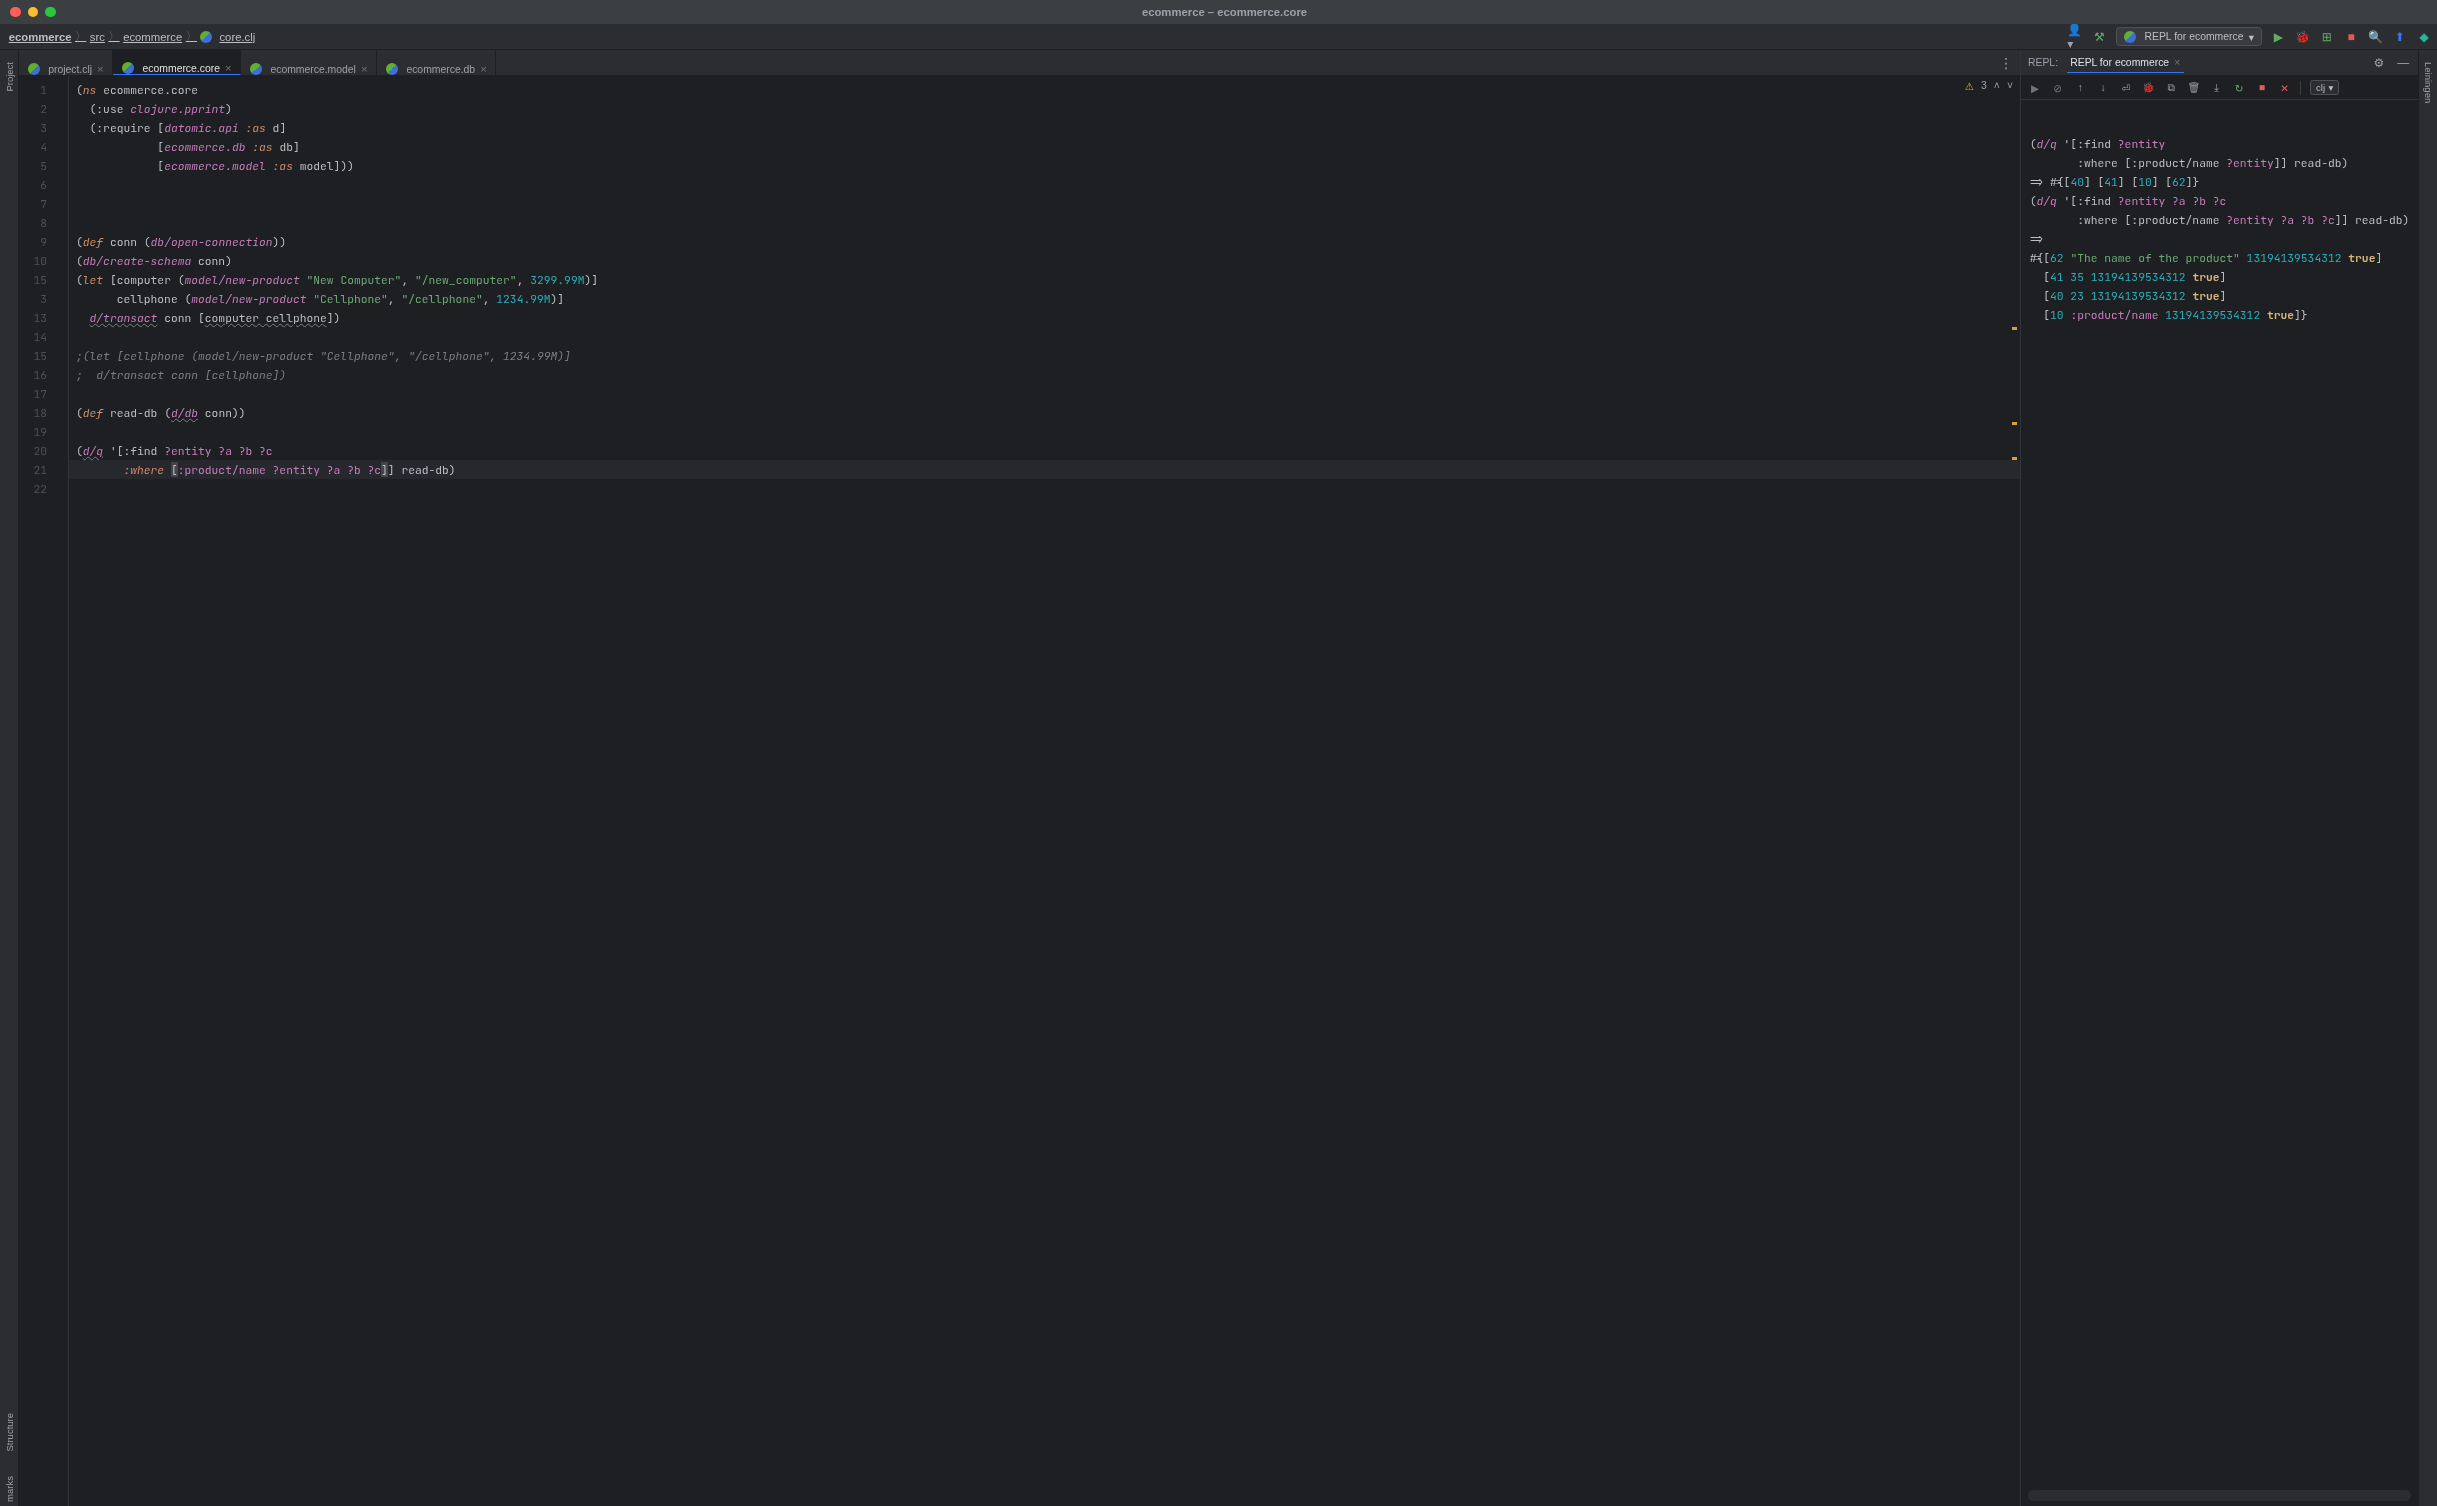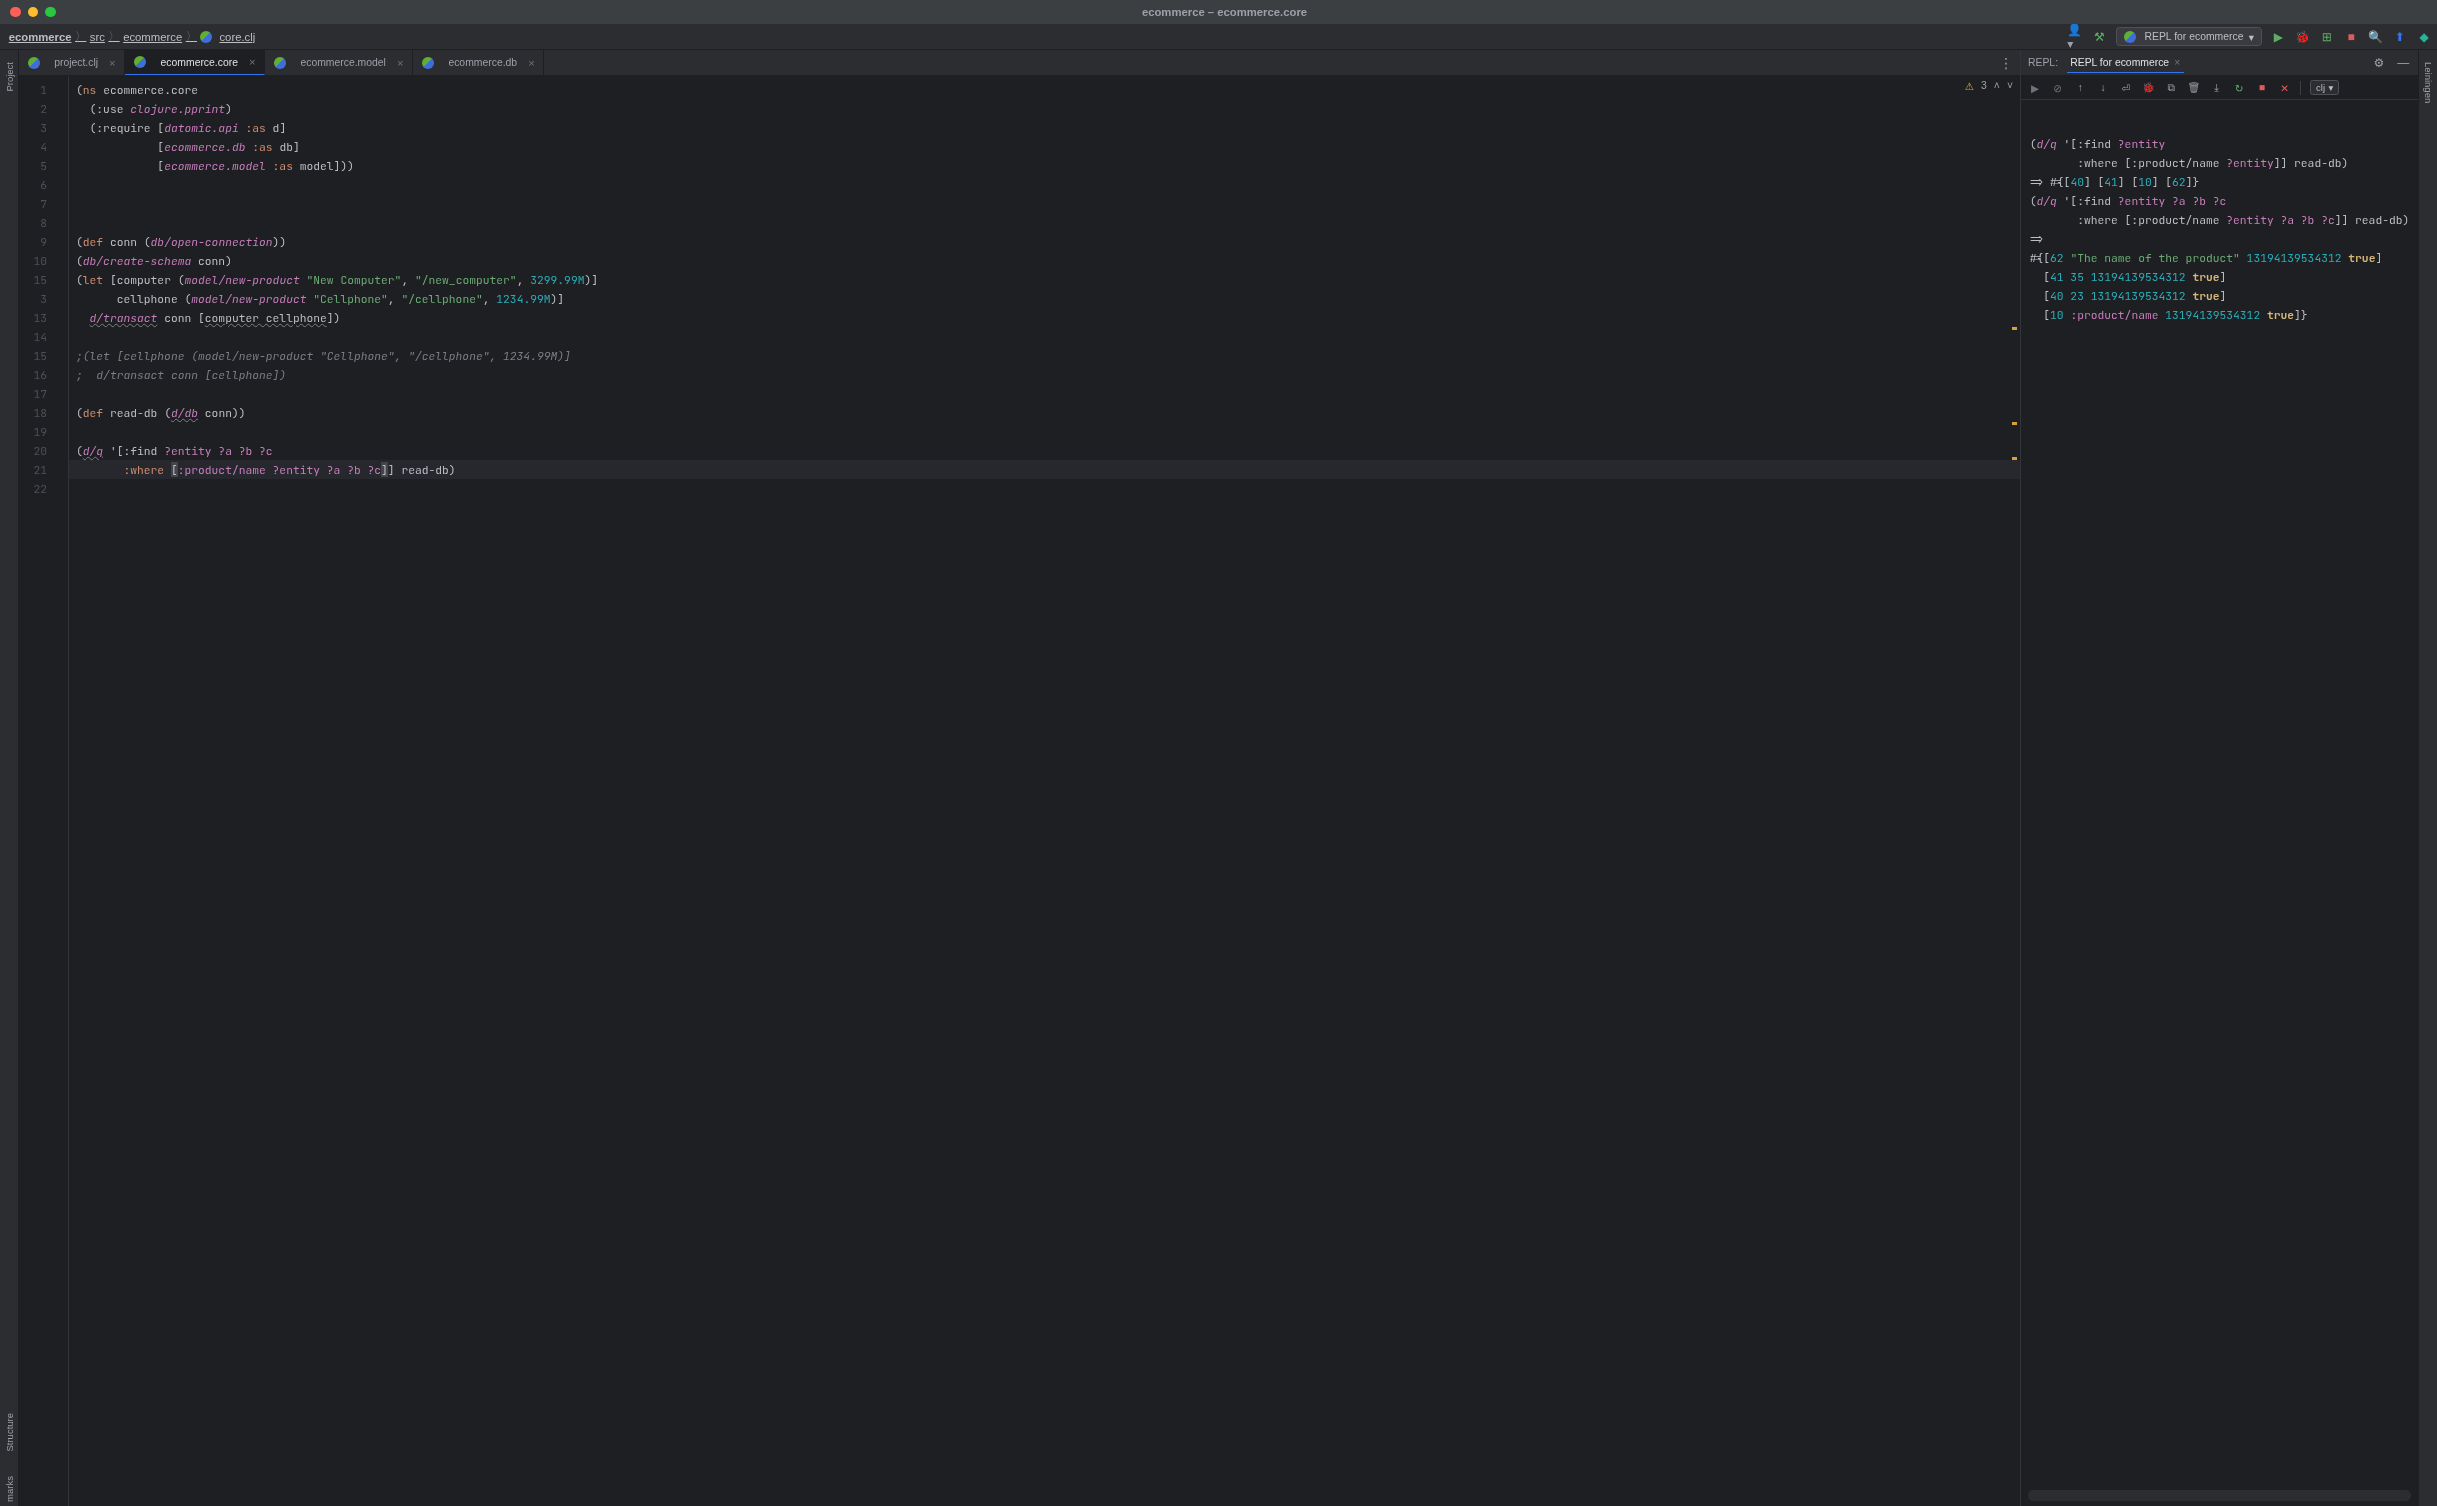--- a/index.html
+++ b/index.html
@@ -17,21 +17,21 @@
   .nav-right { display:flex; align-items:center; gap:8.7px;}
   .nav-icon { width:15.6px; height:15.6px; display:flex; align-items:center; justify-content:center; color:#9da0a8; font-size:12px; cursor:pointer;}
   .repl-select { background:#393b40; border:0.9px solid #4e5157; border-radius:3.5px; padding:2.6px 7px; font-size:10.4px; color:#bcbec4; display:flex; align-items:center; gap:5.2px; cursor:pointer;}
   .main { flex:1; display:flex; min-height:0;}
   .left-rail, .right-rail { width:19px; background:#2b2d30; border-right:0.9px solid #1e1f22; display:flex; flex-direction:column; align-items:center; padding-top:8.7px; gap:17.3px; flex:none;}
   .right-rail{border-right:none;border-left:0.9px solid #1e1f22;}
   .rail-label { writing-mode:vertical-rl; transform:rotate(180deg); font-size:9.5px; color:#9da0a8; cursor:pointer; padding:3.5px 0;}
   .center { flex:1; display:flex; min-width:0;}
   .editor-pane { flex:1; display:flex; flex-direction:column; min-width:0; background:#1e1f22;}
   .tabs { height:26px; background:#2b2d30; display:flex; align-items:stretch; border-bottom:0.9px solid #1e1f22; position:relative; flex:none;}
-  .tab { display:flex; align-items:center; gap:11px; padding:0 8.7px; font-size:10.4px; color:#9da0a8; border-right:0.9px solid #1e1f22; cursor:pointer; white-space:nowrap;}
+  .tab { display:flex; align-items:flex-end; gap:5px; padding:0 8.7px; font-size:10.4px; color:#9da0a8; border-right:0.9px solid #1e1f22; cursor:pointer; white-space:nowrap;}
   .tab.active { background:#1e1f22; color:#dfe1e5; border-bottom:1.7px solid #3574f0;}
   .tab .close { color:#6f737a; font-size:11.3px;}
   .tabs .tab-more { margin-left:auto; display:flex; align-items:center; padding:0 7px; color:#9da0a8; cursor:pointer;}
   .editor-body { flex:1; display:flex; position:relative; min-height:0;}
   .gutter { width:50px; background:#1e1f22; border-right:0.9px solid #313438; padding-top:3.5px; flex:none; font-family: "JetBrains Mono", Menlo, monospace; font-size:11.3px;}
   .gutter .ln { height:19px; line-height:19px; color:#4b5059; text-align:right; padding-right:21px; position:relative;}
   .code { flex:1; padding:3.5px 0 0 7px; font-family:"JetBrains Mono",Menlo,monospace; font-size:11.3px; line-height:19px; white-space:pre; overflow:auto; color:#bcbec4;}
   .code .row { height:19px;}
   .code .hl { background:#26282e; display:block; margin-left:-7px; padding-left:7px;}
   .editor-topright { position:absolute; right:7px; top:3.5px; display:flex; align-items:center; gap:7px; color:#9da0a8; font-size:10.4px;}
@@ -42,21 +42,21 @@
   .repl-header { height:26px; background:#2b2d30; display:flex; align-items:center; border-bottom:0.9px solid #1e1f22; padding:0 7px; gap:8.7px; flex:none;}
   .repl-header .lbl { font-size:10.4px; color:#9da0a8;}
   .repl-tab { font-size:10.4px; color:#dfe1e5; border-bottom:1.7px solid #3574f0; padding:5.2px 3.5px 4.3px; display:flex; align-items:center; gap:5.2px;}
   .repl-header .spacer{flex:1;}
   .repl-toolbar { height:24px; display:flex; align-items:center; gap:8.7px; padding:0 7px; border-bottom:0.9px solid #313438; background:#1e1f22; flex:none;}
   .tb-icon { width:14px; height:14px; display:flex; align-items:center; justify-content:center; color:#9da0a8; font-size:10.4px; cursor:pointer;}
   .tb-sep{width:0.9px;height:14px;background:#3a3d42;}
   .repl-out { flex:1; padding:5.2px 8.7px; font-family:"JetBrains Mono",Menlo,monospace; font-size:11.3px; line-height:19px; white-space:pre; overflow:auto;margin-top:29px;}
   .repl-scroll{height:10.4px;background:#2b2d30;margin:0 7px 5.2px;border-radius:5.2px;flex:none;}
   
-  .kw{color:#cf8e6d;} .ns{color:#bcbec4;} .fn{color:#c77dbb; font-style:italic;} .str{color:#6aab73;} .num{color:#2aacb8;} .sym{color:#bcbec4;} .cmt{color:#7a7e85; font-style:italic;} .op{color:#bcbec4;} .pk{color:#c77dbb;} .ul{text-decoration:underline wavy #808080; text-decoration-thickness:0.9px;} .bold{color:#d5b778;font-weight:600;}
+  .kw{color:#cf8e6d;font-style:italic;} .ns{color:#bcbec4;} .fn{color:#c77dbb; font-style:italic;} .str{color:#6aab73;} .num{color:#2aacb8;} .sym{color:#bcbec4;} .cmt{color:#7a7e85; font-style:italic;} .op{color:#bcbec4;} .pk{color:#c77dbb;} .ul{text-decoration:underline wavy #808080; text-decoration-thickness:0.9px;} .bold{color:#d5b778;font-weight:600;}
   .bracket-hl{background:#43454a;}
   .clj-badge{background:#2b2d30;border:0.9px solid #4e5157;border-radius:2.6px;padding:0.9px 5.2px;font-size:9.5px;color:#bcbec4;display:flex;align-items:center;gap:3.5px;cursor:pointer;}
   .green{color:#5fad65;} .red{color:#db5c5c;} .blue{color:#3574f0;}
 </style>
 </head>
 <body>
 
 <div class="titlebar">
   <div class="traffic">
     <div class="dot red"></div>

